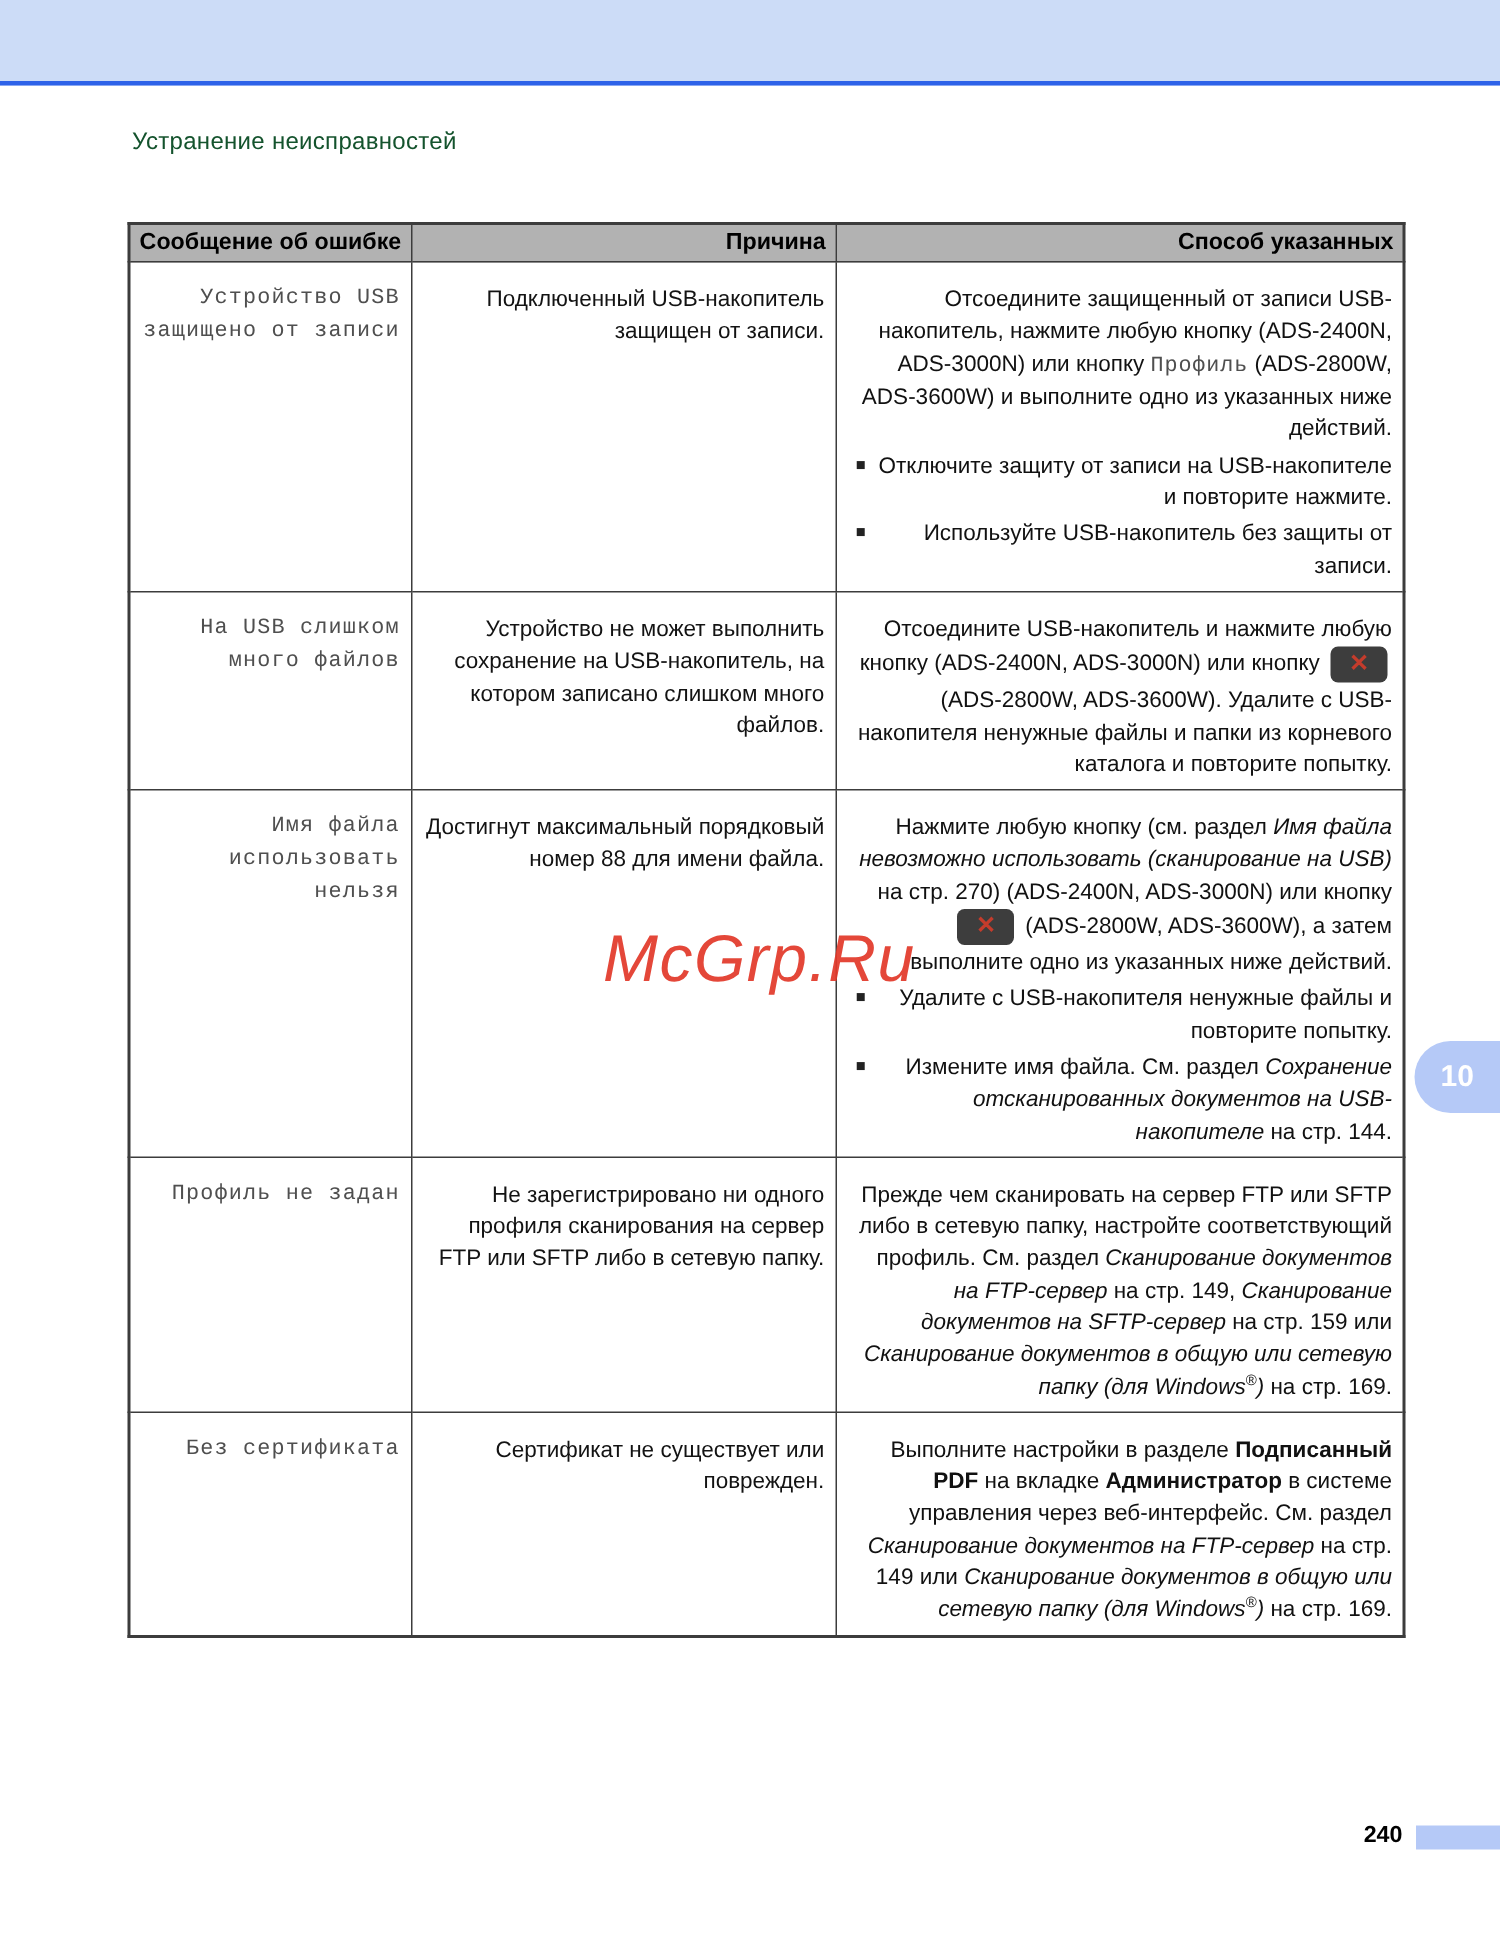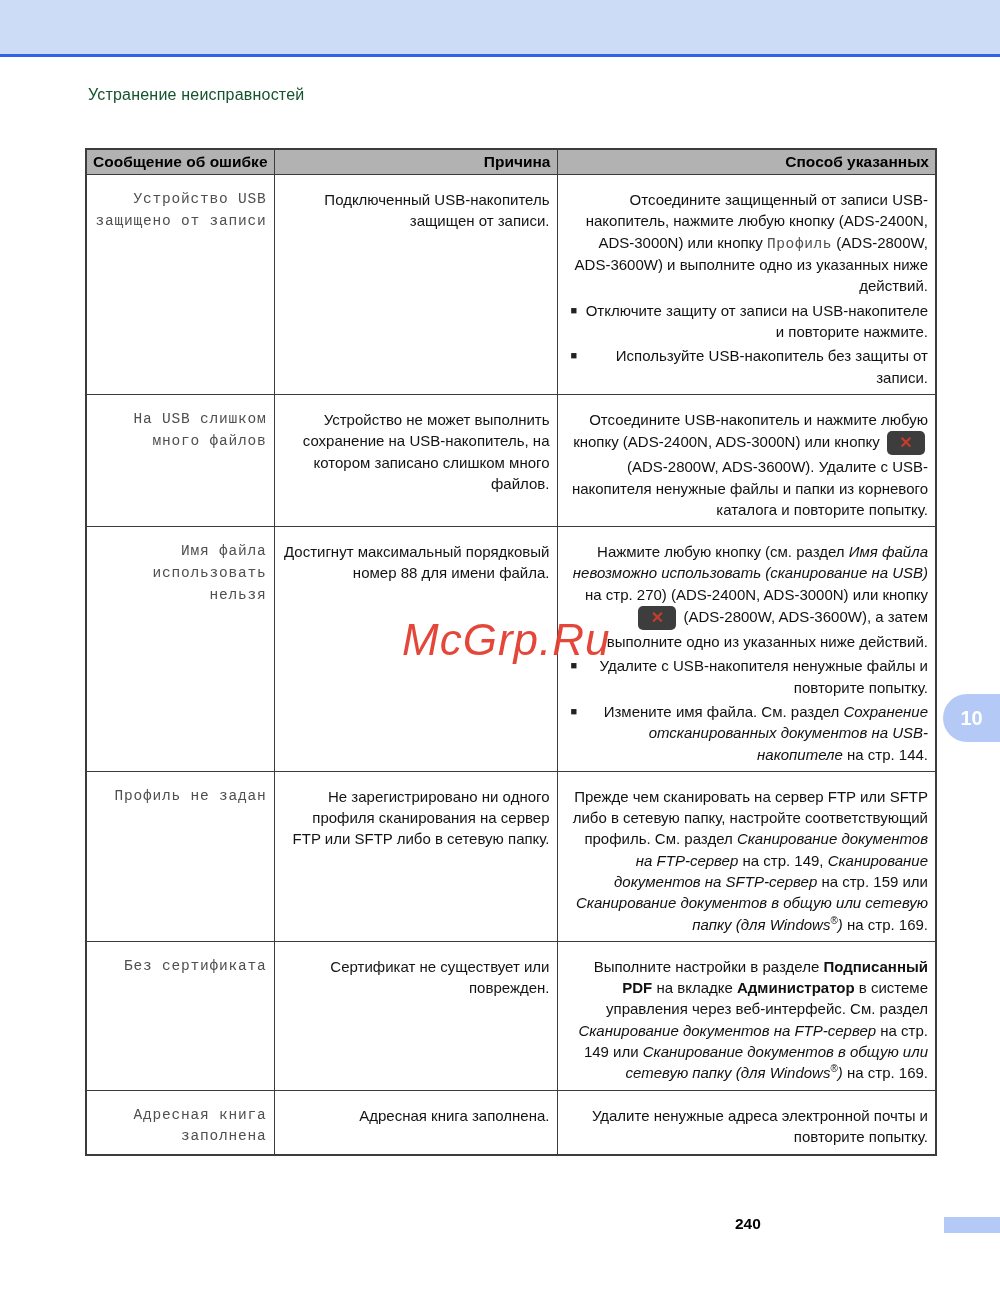--- a/index.html
+++ b/index.html
@@ -66,21 +66,21 @@
     color:var(--watermark,#e23a2b); white-space:nowrap; opacity:0.93;
   }
   .chapter-tab {
     position:absolute; left:943px; top:662px; width:57px; height:48px;
     background:var(--tab-bg,#b5c9f7); border-radius:24px 0 0 24px;
     color:#ffffff; font-weight:bold; font-size:20px;
     display:flex; align-items:center; justify-content:center;margin-top:32px;
   }
   .page-number {
     position:absolute; top:1215px; left:735px; width:200px;
-    font-weight:bold; font-size:15.5px; color:#000;
+    text-align:right; font-weight:bold; font-size:15.5px; color:#000;
   }
   .footer-accent {
     position:absolute; left:944px; top:1217px; width:56px; height:16px;
     background:var(--tab-bg,#b5c9f7);
   }
 </style>
 </head>
 <body>
 
 <div class="top-bar"></div>
@@ -153,28 +153,20 @@
           <div class="block-p"><span class="seg-normal">Прежде чем сканировать на сервер FTP или SFTP либо в сетевую папку, настройте соответствующий профиль. См. раздел </span><span class="seg-italic">Сканирование документов на FTP-сервер</span><span class="seg-normal"> на стр. 149, </span><span class="seg-italic">Сканирование документов на SFTP-сервер</span><span class="seg-normal"> на стр. 159 или </span><span class="seg-italic">Сканирование документов в общую или сетевую папку (для Windows</span><span class="seg-sup">®</span><span class="seg-italic">)</span><span class="seg-normal"> на стр. 169.</span></div>
         </td>
       </tr>
       <tr class="row-4">
         <td class="cell-message">Без сертификата</td>
         <td class="cell-cause">Сертификат не существует или поврежден.</td>
         <td class="cell-solution">
           <div class="block-p"><span class="seg-normal">Выполните настройки в разделе </span><span class="seg-bold">Подписанный PDF</span><span class="seg-normal"> на вкладке </span><span class="seg-bold">Администратор</span><span class="seg-normal"> в системе управления через веб-интерфейс. См. раздел </span><span class="seg-italic">Сканирование документов на FTP-сервер</span><span class="seg-normal"> на стр. 149 или </span><span class="seg-italic">Сканирование документов в общую или сетевую папку (для Windows</span><span class="seg-sup">®</span><span class="seg-italic">)</span><span class="seg-normal"> на стр. 169.</span></div>
         </td>
       </tr>
-      <tr class="row-5">
-        <td class="cell-message">Адресная книга
-заполнена</td>
-        <td class="cell-cause">Адресная книга заполнена.</td>
-        <td class="cell-solution">
-          <div class="block-p"><span class="seg-normal">Удалите ненужные адреса электронной почты и повторите попытку.</span></div>
-        </td>
-      </tr>
     </tbody>
 </table>
 
 <div class="watermark">McGrp.Ru</div>
 
 <div class="chapter-tab">
   <span>10</span>
 </div>
 
 <div class="page-number">240</div>

